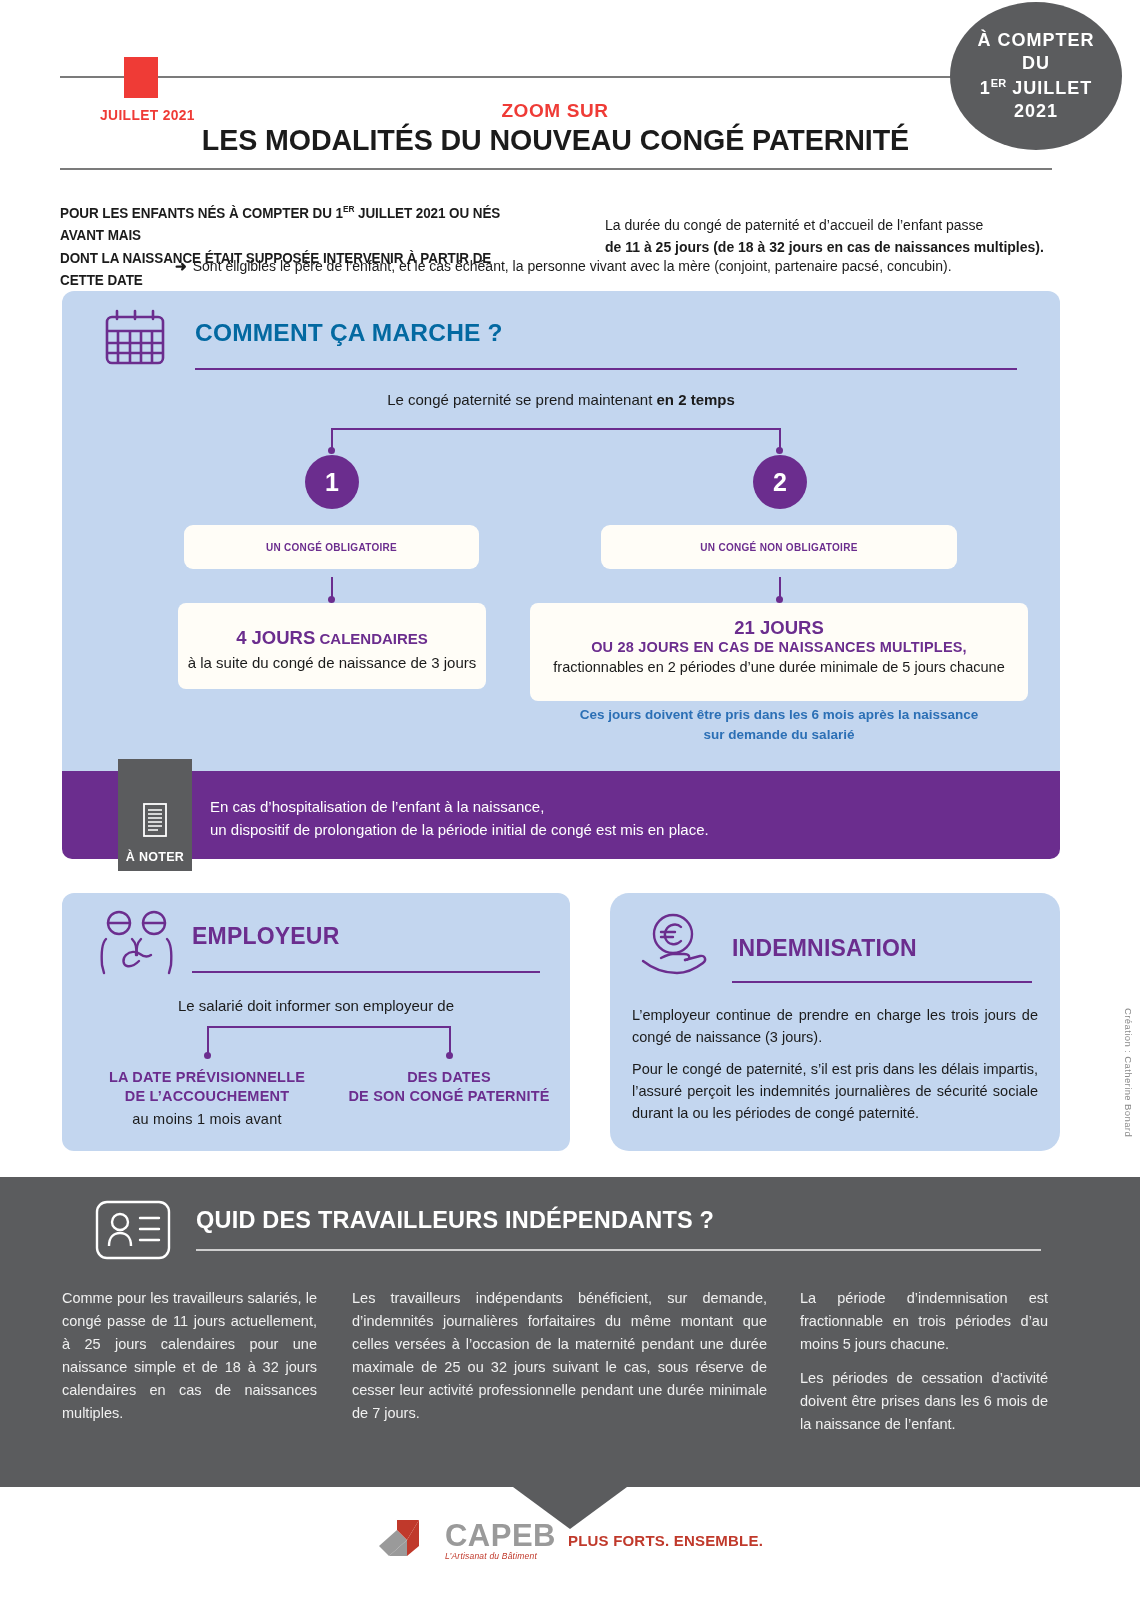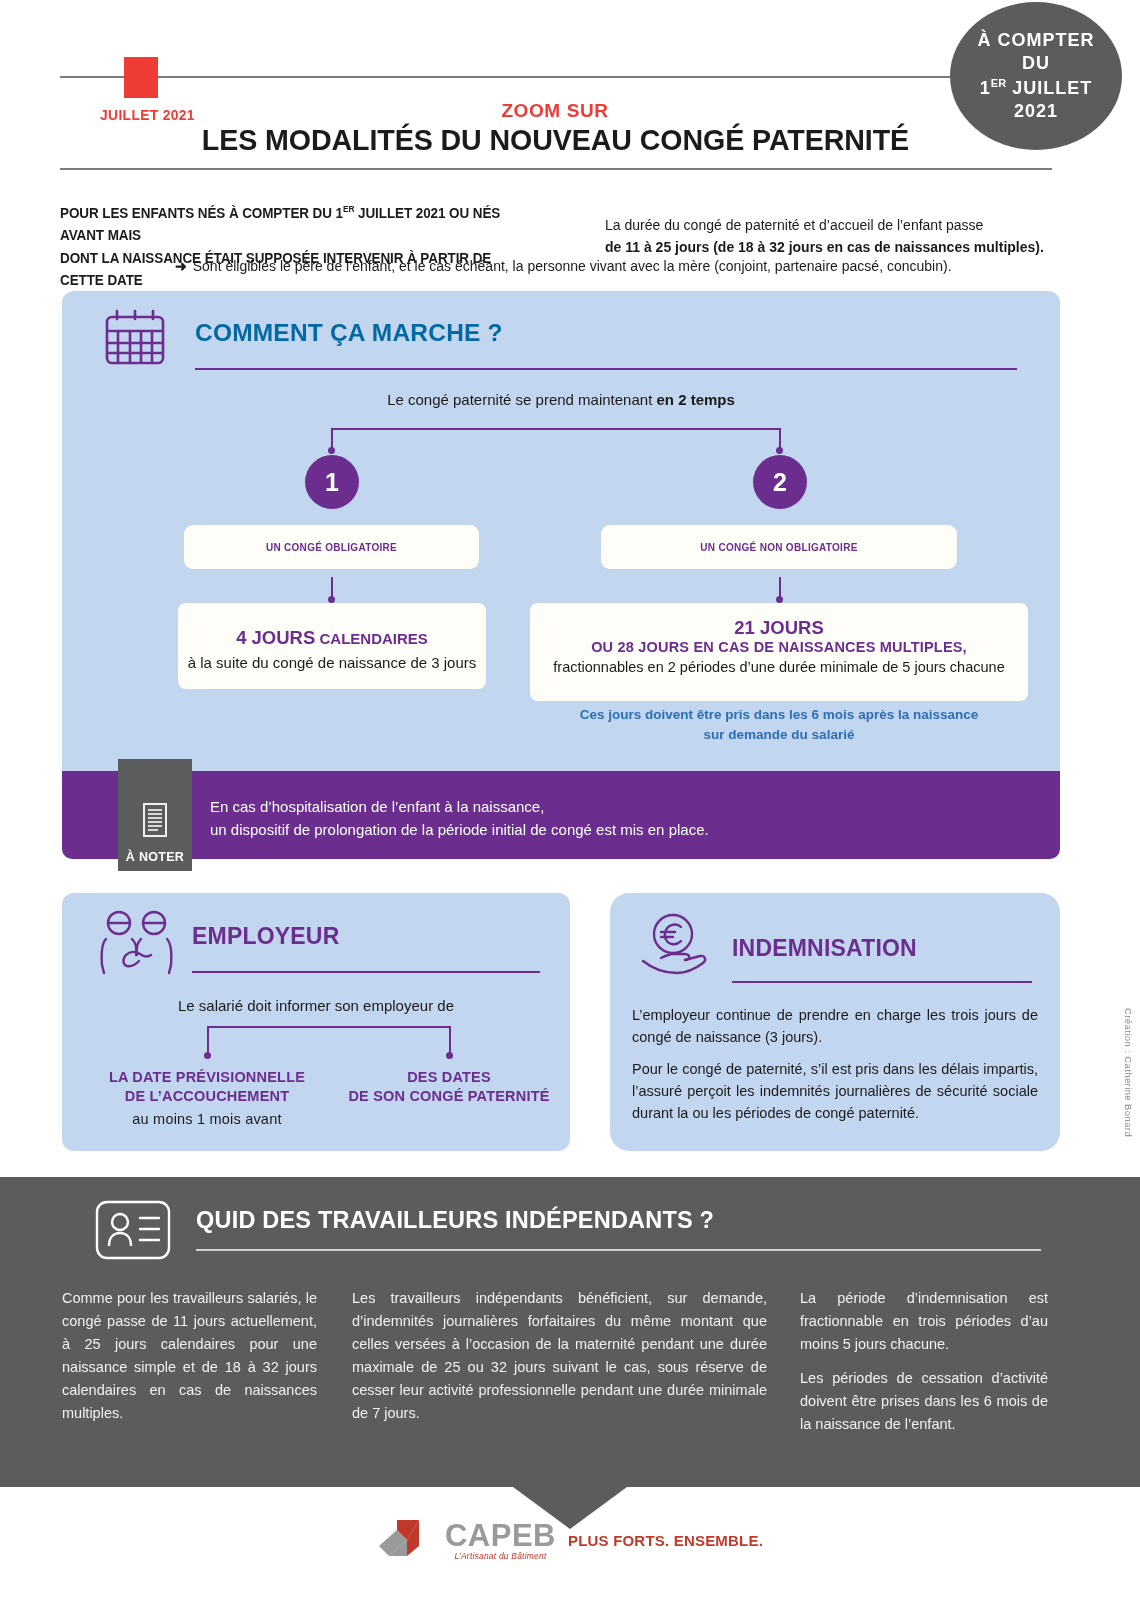--- a/index.html
+++ b/index.html
@@ -389,21 +389,21 @@
   <div class="logo-wrap">
     <span>
       <svg width="56" height="44" viewBox="0 0 56 44">
         <polygon points="2,30 20,14 30,24 12,40" fill="#9a9a9a"></polygon>
         <polygon points="20,4 42,4 30,24 20,14" fill="#c0392b"></polygon>
         <polygon points="30,24 42,4 42,30 30,40" fill="#c0392b"></polygon>
         <polygon points="12,40 30,40 30,24" fill="#9a9a9a"></polygon>
       </svg>
     </span>
     <span class="logo-capeb">
-      <span style="display:flex; flex-direction:column; align-items:center;">
+      <span style="display:flex; flex-direction:column; align-items:flex-start;">
         <span class="capeb-word">CAPEB</span>
         <span class="capeb-sub">L’Artisanat du Bâtiment</span>
       </span>
     </span>
     <span class="tagline">PLUS FORTS. ENSEMBLE.</span>
   </div>
 
 </div>
 
 </body></html>

